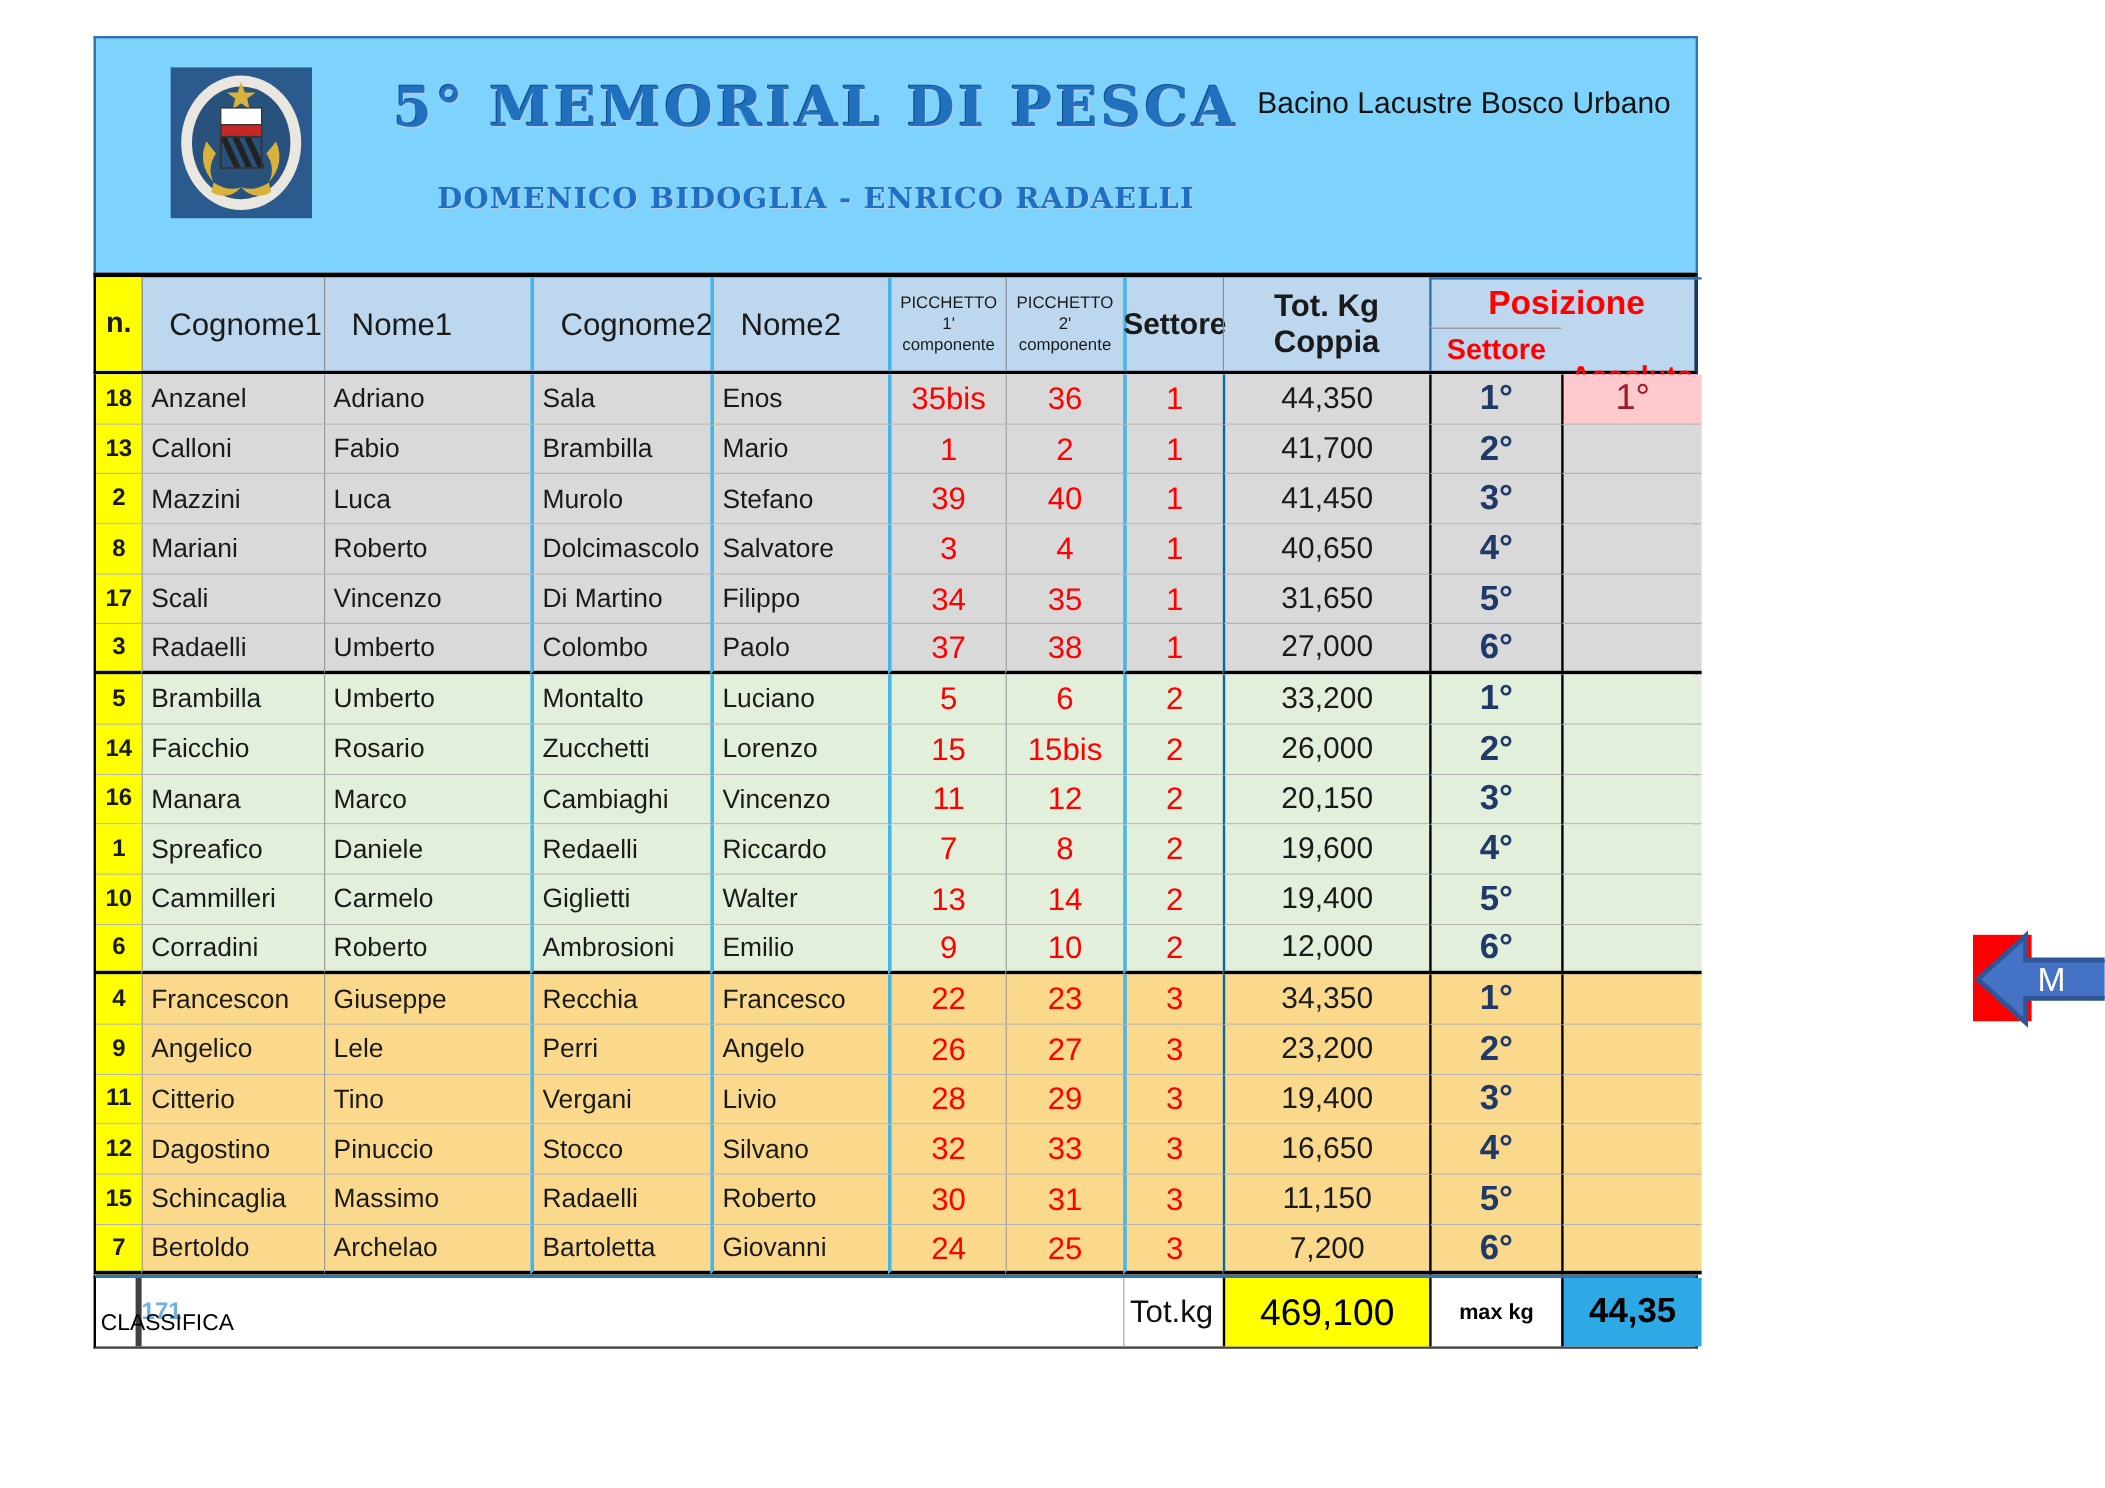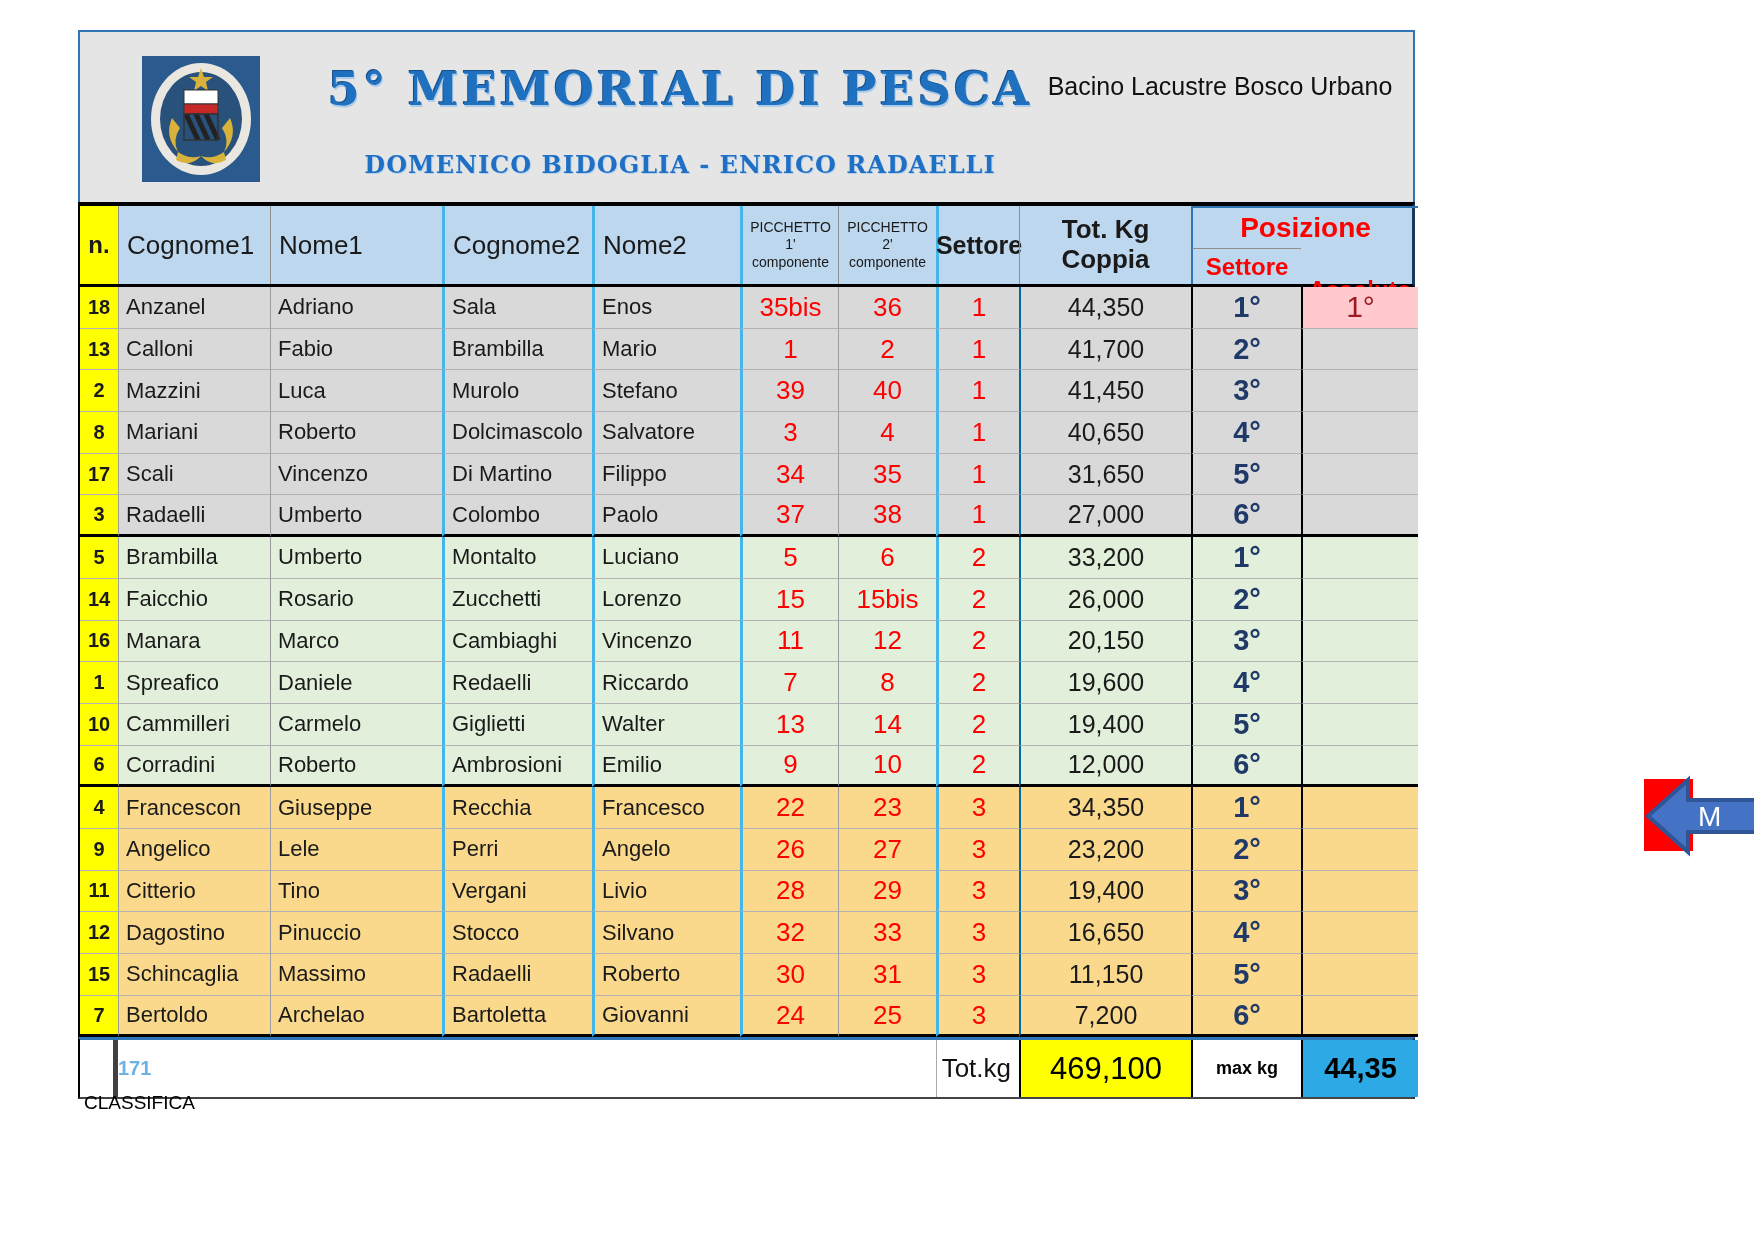--- a/index.html
+++ b/index.html
@@ -2,21 +2,21 @@
 <html><head>
 <meta charset="utf-8">
 <style>
   * { margin:0; padding:0; box-sizing:border-box; }
   html,body { width:1754px; height:1240px; background:#fff; overflow:hidden;
               font-family:"Liberation Sans", sans-serif; }
   .page { position:relative; width:1754px; height:1240px; background:#fff; }
 
   
   .sheet { position:absolute; left:78px; top:30px; width:1337px; }
-  .band { position:relative; height:172px; background:#e5e5e5; border:2px solid #2e75b6; border-bottom:none; }
+  .band { position:relative; height:197px; background:#7dd3fc; border:2px solid #2e75b6; border-bottom:none; }
   .logo { position:absolute; left:62px; top:24px; width:118px; height:126px; }
   .title { position:absolute; left:230px; top:30px; width:740px; text-align:center;
            font-family:"DejaVu Serif", serif; font-weight:bold; font-size:46px; letter-spacing:3px;
            color:#2070c0; text-shadow:1px 2px 0 #aacbe9, -1px -1px 0 #174f89; }
   .subtitle { position:absolute; left:230px; top:118px; width:740px; text-align:center;
               font-family:"DejaVu Serif", serif; font-weight:bold; font-size:24px; letter-spacing:1px;
               color:#1f6fc4; text-shadow:1px 1px 0 #b5d2ec; }
   .venue { position:absolute; left:950px; top:40px; width:380px; text-align:center;
            font-size:25px; color:#111; }
   .dateplace { position:absolute; left:950px; top:124px; width:380px; text-align:center;
@@ -27,21 +27,21 @@
   .thead { grid-template-columns:38px 152px 172px 150px 148px 98px 98px 83px 172px 110px 117px;
            grid-template-rows:42px 36px; border-top:4px solid #000; border-bottom:3px solid #000; }
   .tbody { grid-template-columns:38px 152px 172px 150px 148px 98px 98px 83px 172px 110px 117px;
            grid-auto-rows:41.7px; background:#fff; }
   .tfoot { grid-template-columns:38px 818px 83px 172px 110px 117px; height:62px; background:#fff;
            border-top:3px solid #2e75b6; border-bottom:2px solid #444; }
 
   .hc { display:flex; align-items:center; border-left:1px solid #8f8f8f; color:#1a1a1a; }
   .hc.first { border-left:none; }
   .hc.span2 { grid-row:1 / span 2; }
-  .h-left { padding-left:8px; font-size:26px; }
+  .h-left { padding-left:22px; font-size:26px; }
   .h-n { justify-content:center; font-weight:bold; font-size:24px; background:#ffff00; }
   .h-stack { flex-direction:column; justify-content:center; text-align:center; font-size:14px; line-height:1.25; }
   .h-bold { justify-content:center; font-weight:bold; font-size:25px; }
   .h-tot { flex-direction:column; justify-content:center; font-weight:bold; font-size:26px; line-height:1.15; }
   .h-pos { grid-column:10 / span 2; grid-row:1; justify-content:center; font-weight:bold; font-size:28px;
            color:#ff0000; border-left:2px solid #2e75b6; border-right:0; border-top:2px solid #2e75b6; }
   .h-sub { grid-row:2; justify-content:center; font-weight:bold; font-size:24px; color:#ff0000; }
   .h-sub.sett { border-left:2px solid #2e75b6; border-top:1px solid #8f8f8f; }
   .h-sub.asso { border-top:1px solid #8f8f8f;margin-top:41px; }
 

